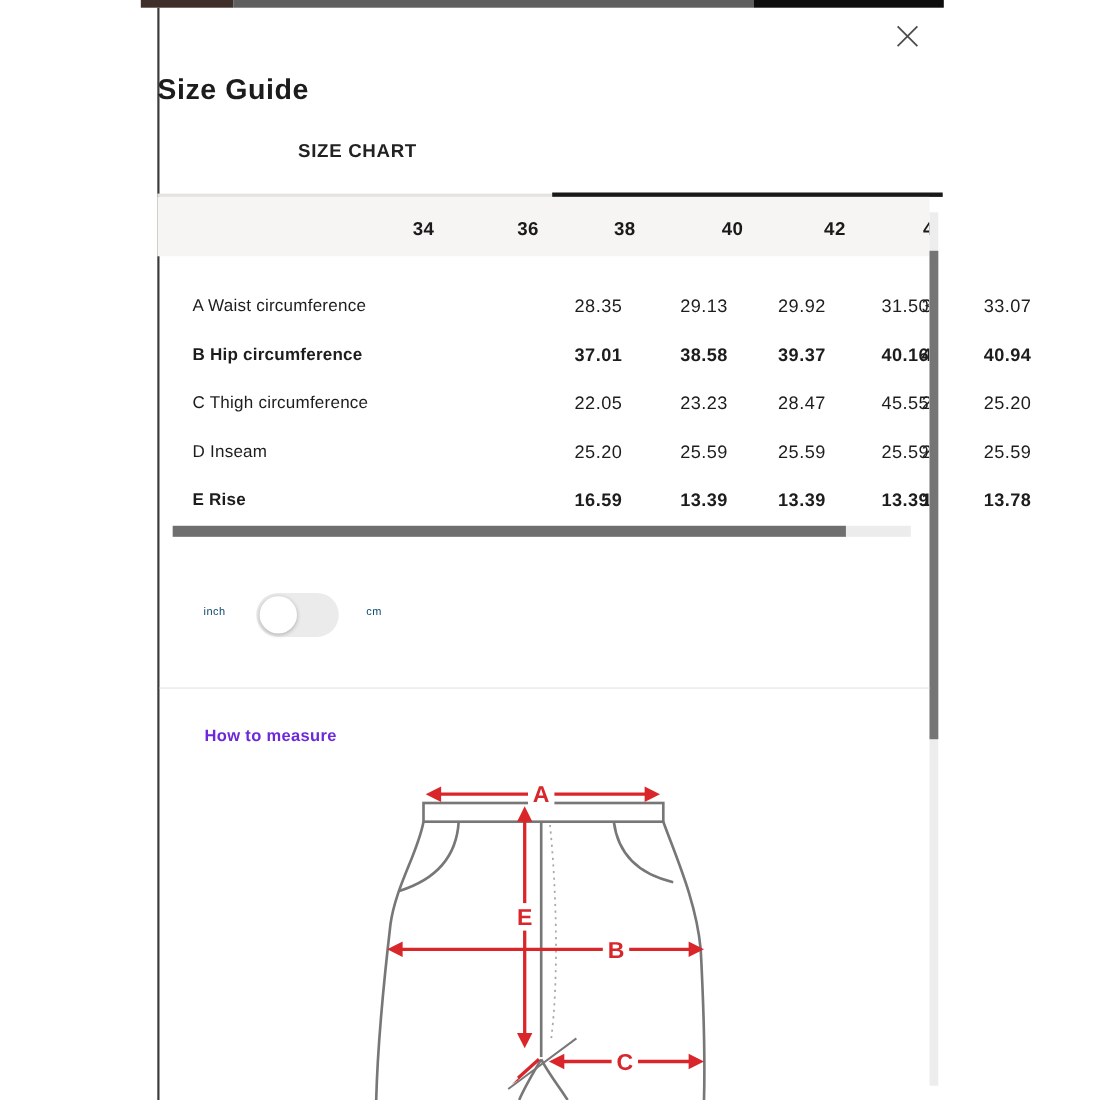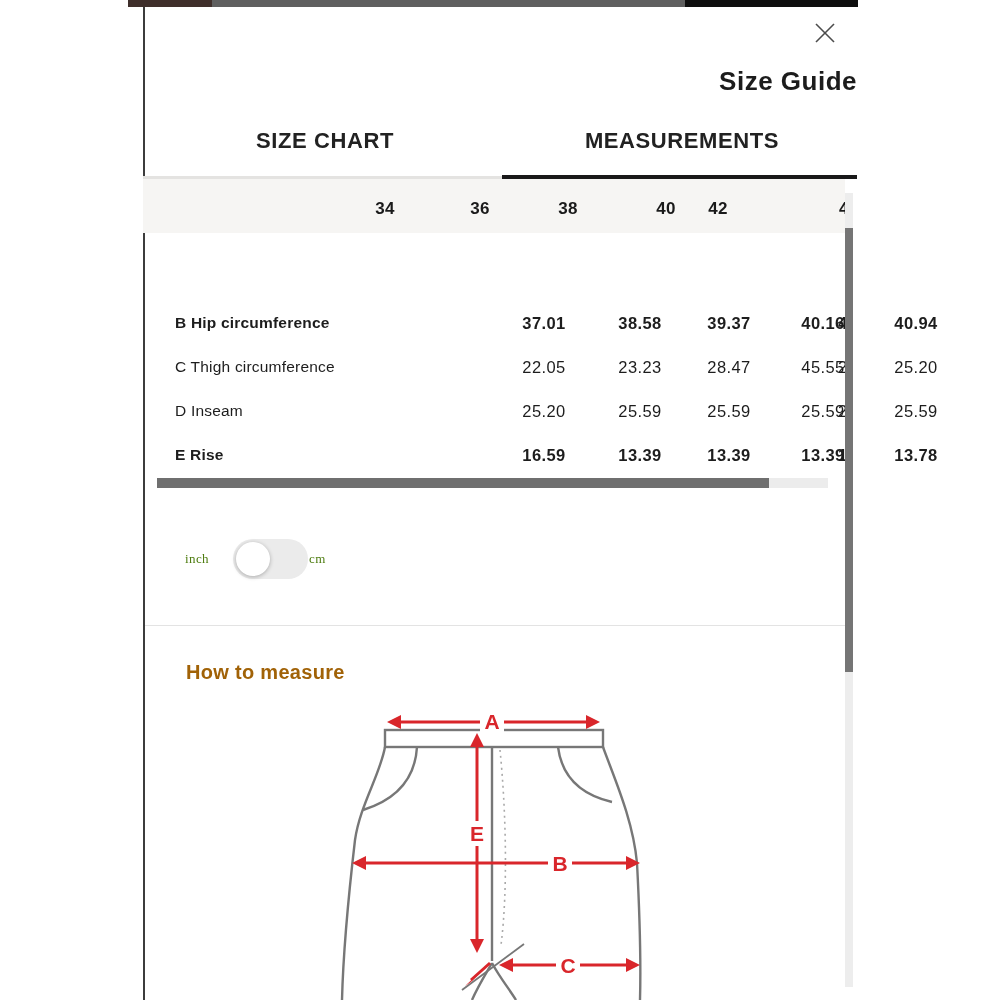--- a/index.html
+++ b/index.html
@@ -11,25 +11,25 @@
   .topbar-seg { position:absolute; top:0; height:7px; }
   .topbar-brown { left:128px; width:84px; background:#3f2f2b; }
   .topbar-gray  { left:212px; width:473px; background:#5f5f5f; }
   .topbar-black { left:685px; width:173px; background:#0e0e0e; }
 
   .modal-left-border { position:absolute; left:143px; top:7px; width:2px; height:993px; background:#3c3c3c; }
 
   .close-btn { position:absolute; left:808px; top:16px; width:34px; height:34px; cursor:pointer;
                display:flex; align-items:center; justify-content:center; }
 
-  .modal-title { position:absolute; left:143px; top:66px; width:714px; text-align:right;
-                 font-size:26px; font-weight:700; letter-spacing:0.5px; color:#1c1c1c;padding-left:44px; }
+  .modal-title { position:absolute; left:143px; top:66px; width:714px; text-align:left;
+                 font-size:26px; font-weight:700; letter-spacing:0.5px; color:#1c1c1c; }
 
   .tab { position:absolute; top:128px; width:240px; height:24px; text-align:center;
-         font-size:22px; font-weight:700; letter-spacing:0.6px; color:#222; cursor:pointer; }
+         font-size:17px; font-weight:700; letter-spacing:0.6px; color:#222; cursor:pointer; }
   .tab-left  { left:205px; }
   .tab-right { left:562px; }
 
   .tab-track  { position:absolute; left:143px; top:176px; width:714px; height:3px; background:#e4e3e1; }
   .tab-active-bar { position:absolute; left:502px; top:175px; width:355px; height:4px; background:#191919; }
 
   .thead-band { position:absolute; left:143px; top:179px; width:702px; height:54px; background:#f6f5f3; }
   .size-head { position:absolute; top:199px; width:80px; text-align:center;
                font-size:17px; font-weight:700; letter-spacing:0.4px; color:#1a1a1a; }
 
@@ -39,32 +39,32 @@
   .c0 { left:355px; } .c1 { left:451px; } .c2 { left:540px; } .c3 { left:634px; } .c4 { left:727px; }
   .clip-frag { position:absolute; left:838px; top:0; width:7px; overflow:hidden; font-size:16.5px; color:#1d1d1d; }
   .clip-frag-head { position:absolute; left:839px; top:199px; width:6px; overflow:hidden;
                     font-size:17px; font-weight:700; color:#1a1a1a; }
 
   .hscroll-track { position:absolute; left:157px; top:478px; width:671px; height:10px; background:#ececec; }
   .hscroll-thumb { position:absolute; left:0; top:0; width:612px; height:10px; background:#6f6f6f; cursor:grab; }
   .vscroll-track { position:absolute; left:845px; top:193px; width:8px; height:794px; background:#ededed; }
   .vscroll-thumb { position:absolute; left:0; top:35px; width:8px; height:444px; background:#757575; cursor:grab; }
 
-  .unit-label { position:absolute; font-size:13px; letter-spacing:0.4px; color:#4d7c0f;font-family:Liberation Serif, serif; }
+  .unit-label { position:absolute; font-size:10px; letter-spacing:0.4px; color:#0c4a6e; }
   .unit-inch { left:185px; top:551px; }
-  .unit-cm   { left:309px; top:551px; }
+  .unit-cm   { left:333px; top:551px; }
   .toggle { position:absolute; left:233px; top:539px; width:75px; height:40px; border-radius:20px;
             background:#ebebeb; cursor:pointer; }
   .toggle-knob { position:absolute; left:3px; top:3px; width:34px; height:34px; border-radius:50%;
                  background:#ffffff; box-shadow:0 1px 4px rgba(0,0,0,0.28); }
 
   .section-divider { position:absolute; left:145px; top:625px; width:700px; height:1px; background:#e3e3e3; }
 
-  .how-heading { position:absolute; left:186px; top:661px; font-size:20px; font-weight:700;
-                 letter-spacing:0.3px; color:#a16207; }
+  .how-heading { position:absolute; left:186px; top:661px; font-size:15px; font-weight:700;
+                 letter-spacing:0.3px; color:#6d28d9; }
 
   .diagram { position:absolute; left:330px; top:700px; width:340px; height:300px; }
 </style>
 </head>
 <body>
 
 <div id="stage">
 
   <div class="topbar-seg topbar-brown"></div>
   <div class="topbar-seg topbar-gray"></div>
@@ -74,32 +74,40 @@
   <div class="close-btn">
     <svg width="26" height="26" viewBox="0 0 26 26">
       <line x1="4" y1="4" x2="22" y2="22" stroke="#4c4c4c" stroke-width="1.6"></line>
       <line x1="22" y1="4" x2="4" y2="22" stroke="#4c4c4c" stroke-width="1.6"></line>
     </svg>
   </div>
 
   <div class="modal-title">Size Guide</div>
 
   <div class="tab tab-left">SIZE CHART</div>
-  <div class="tab tab-right">MEASUREMENTS</div>
   <div class="tab-track"></div>
   <div class="tab-active-bar"></div>
 
   <div class="thead-band"></div>
   <div class="size-head" style="left:345px;">34</div>
   <div class="size-head" style="left:440px;">36</div>
   <div class="size-head" style="left:528px;">38</div>
   <div class="size-head" style="left:626px;">40</div>
-  <div class="size-head" style="left:678px;text-align:center;">42</div>
+  <div class="size-head" style="left:719px;text-align:center;">42</div>
   <div class="clip-frag-head">4</div>
 
+  <div class="trow" style="top:270px;">
+    <span class="trow-label">A Waist circumference</span>
+    <span class="tcell c0">28.35</span>
+    <span class="tcell c1">29.13</span>
+    <span class="tcell c2">29.92</span>
+    <span class="tcell c3">31.50</span>
+    <span class="tcell c4">33.07</span>
+    <span class="clip-frag" style="left:695px;">3</span>
+  </div>
   <div class="trow" style="top:314px;font-weight:bold;">
     <span class="trow-label">B Hip circumference</span>
     <span class="tcell c0">37.01</span>
     <span class="tcell c1">38.58</span>
     <span class="tcell c2">39.37</span>
     <span class="tcell c3">40.16</span>
     <span class="tcell c4">40.94</span>
     <span class="clip-frag" style="left:695px;">4</span>
   </div>
   <div class="trow" style="top:358px;">

